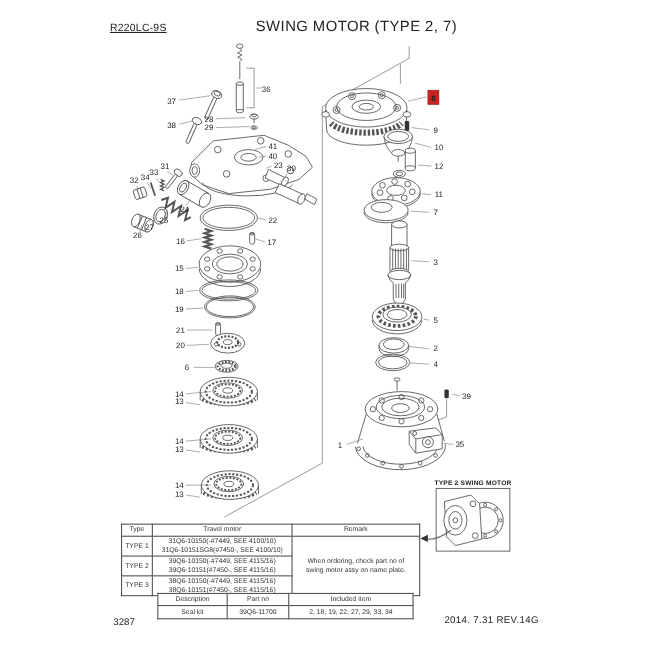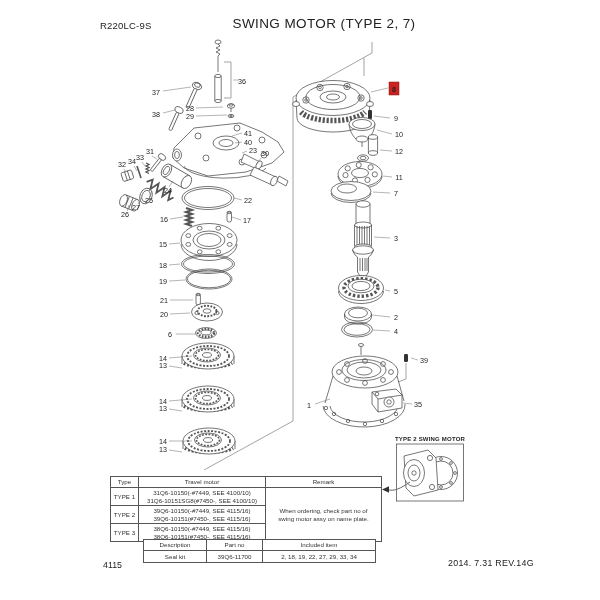--- a/index.html
+++ b/index.html
@@ -1,18 +1,18 @@
 <!DOCTYPE html>
 <html><head>
 <meta charset="utf-8">
 <style>
   html,body{margin:0;padding:0;}
   body{width:600px;height:600px;background:#fff;position:relative;overflow:hidden;
        font-family:"Liberation Sans",sans-serif;color:#222;}
-  .model{position:absolute;left:100px;top:20px;font-size:9.5px;letter-spacing:.2px;}
+  .model{position:absolute;left:100px;top:20px;font-size:9.5px;letter-spacing:.2px;text-decoration:underline;}
   .title{position:absolute;left:324px;top:16px;transform:translateX(-50%);
          font-size:13.5px;letter-spacing:.4px;white-space:nowrap;}
   svg.diagram{position:absolute;left:0;top:0;}
   .s{fill:#fff;stroke:#4a4a4a;stroke-width:.75;}
   .sn{fill:none;stroke:#4a4a4a;stroke-width:.75;}
   .th{fill:none;stroke:#555;}
   .dk{fill:#333;stroke:none;}
   .frame{fill:none;stroke:#666;stroke-width:.6;}
   .co text{font-size:7.2px;fill:#222;text-anchor:middle;font-family:"Liberation Sans",sans-serif;}
   .co line{stroke:#777;stroke-width:.55;}
@@ -28,21 +28,21 @@
   .t1 .c-motor{width:126px;}
   .t1 .c-remark{width:115px;}
   .t1 th{height:10px;}
   .t1 td{height:17px;}
   .t2 .c-desc{width:62px;}
   .t2 .c-pn{width:55px;}
   .t2 .c-inc{width:112px;}
   .t2 th{height:10px;}
   .t2 td{height:11px;}
   .pageno{position:absolute;left:103px;top:560px;font-size:8.8px;}
-  .rev{position:absolute;left:404px;top:558px;font-size:8.8px;letter-spacing:.3px;margin-left:44px;}
+  .rev{position:absolute;left:404px;top:558px;font-size:8.8px;letter-spacing:.3px;}
 </style>
 </head>
 <body>
 
 <div class="model">R220LC-9S</div>
 <div class="title">SWING MOTOR (TYPE 2, 7)</div>
 
 <svg class="diagram" width="600" height="600" viewBox="0 0 600 600">
 
   <g>
@@ -581,14 +581,14 @@
     <th class="c-inc">Included item</th>
   </tr>
   <tr>
     <td>Seal kit</td>
     <td>39Q6-11700</td>
     <td>2, 18, 19, 22, 27, 29, 33, 34</td>
   </tr>
 </tbody>
   </table>
 
-<div class="pageno">4115</div>
+<div class="pageno">3287</div>
 <div class="rev">2014. 7.31  REV.14G</div>
 
 </body></html>

